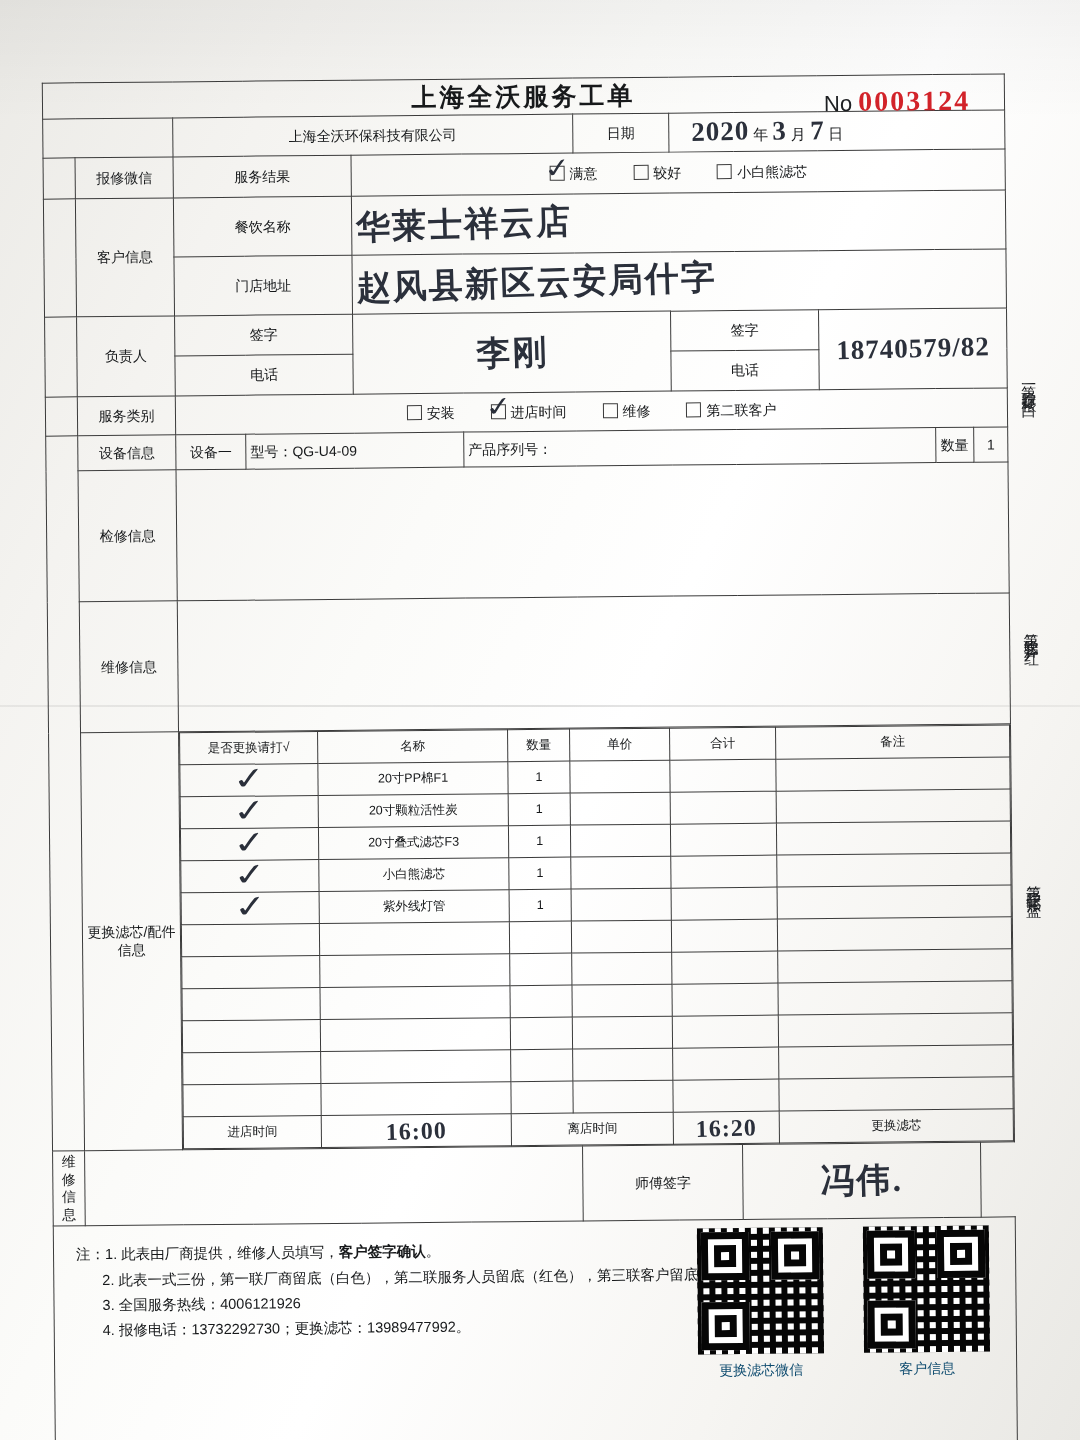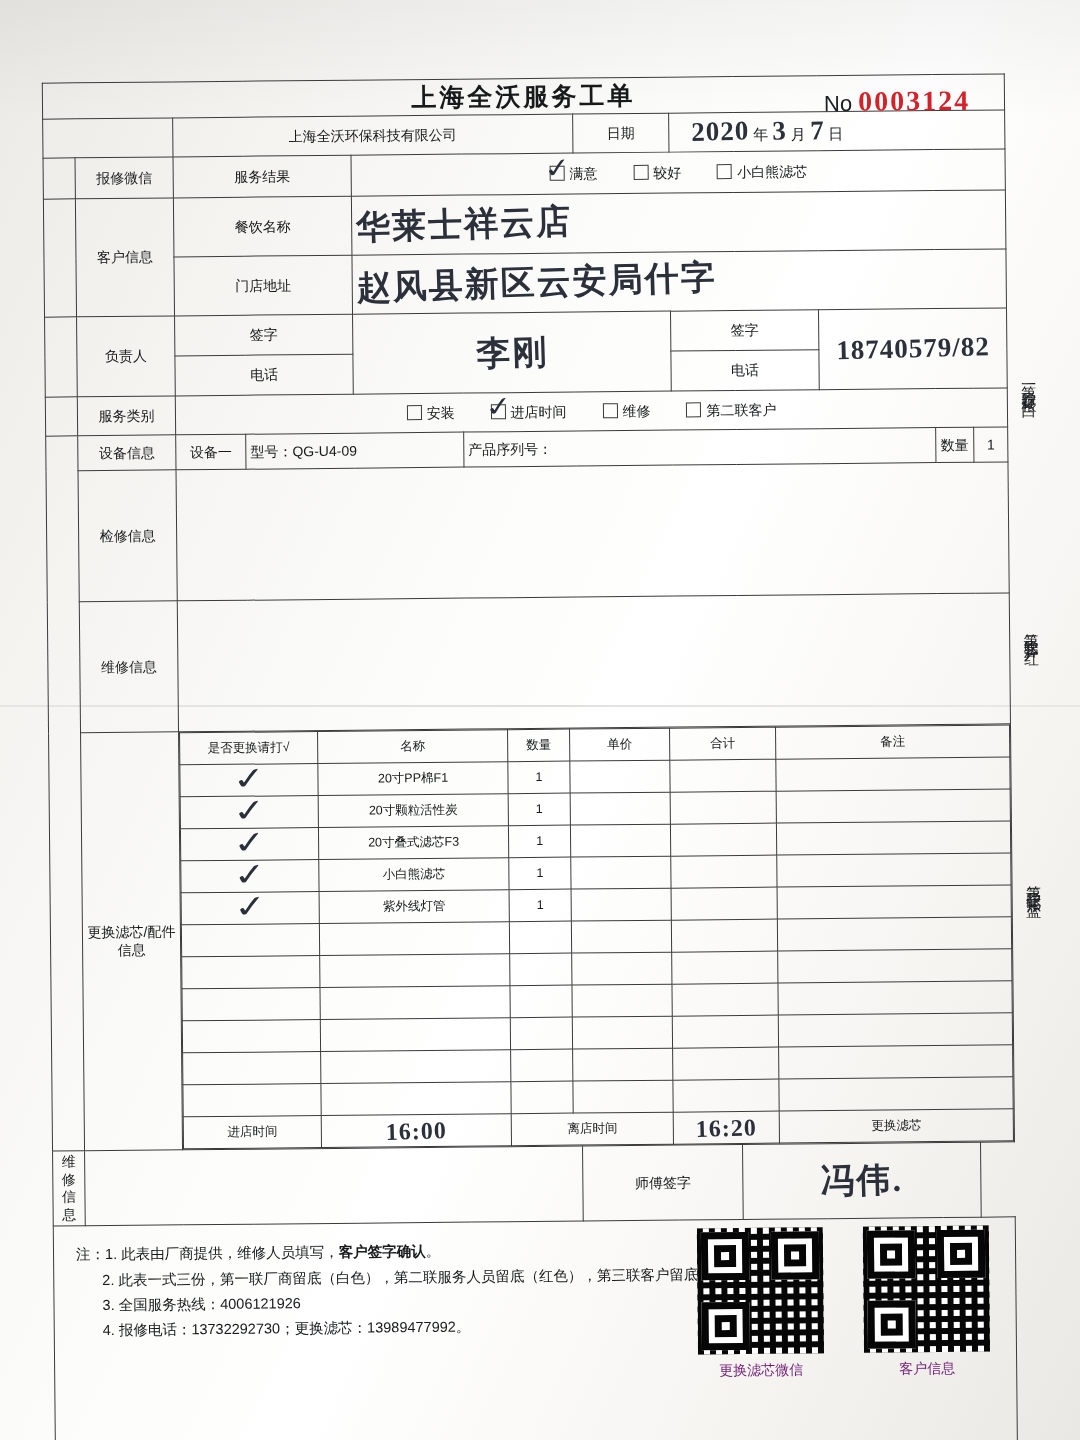--- a/index.html
+++ b/index.html
@@ -225,21 +225,21 @@
   .qr::before { left: 4px; top: 4px; }
   .qr::after { right: 4px; top: 4px; }
   .qr-corner-bl {
     position: absolute;
     left: 4px; bottom: 4px;
     width: 34px; height: 34px;
     border: 7px solid #111;
     background: #fff;
     box-shadow: inset 0 0 0 6px #fff, inset 0 0 0 13px #111;
   }
-  .qr-caption { font-size: 14px; margin-top: 8px; color: #701a75; }
+  .qr-caption { font-size: 14px; margin-top: 8px; color: #0c4a6e; }
 
   .fold {
     position: absolute;
     left: 0; right: 0;
     height: 2px;
     background: linear-gradient(to right, rgba(0,0,0,0.06), rgba(0,0,0,0.12), rgba(0,0,0,0.05));
     pointer-events: none;
   }
 </style>
 </head>

